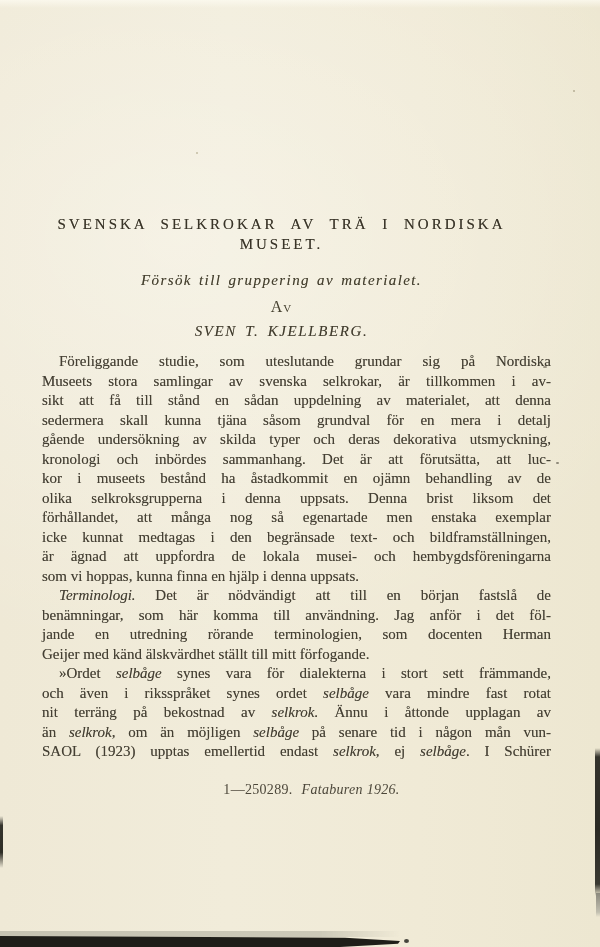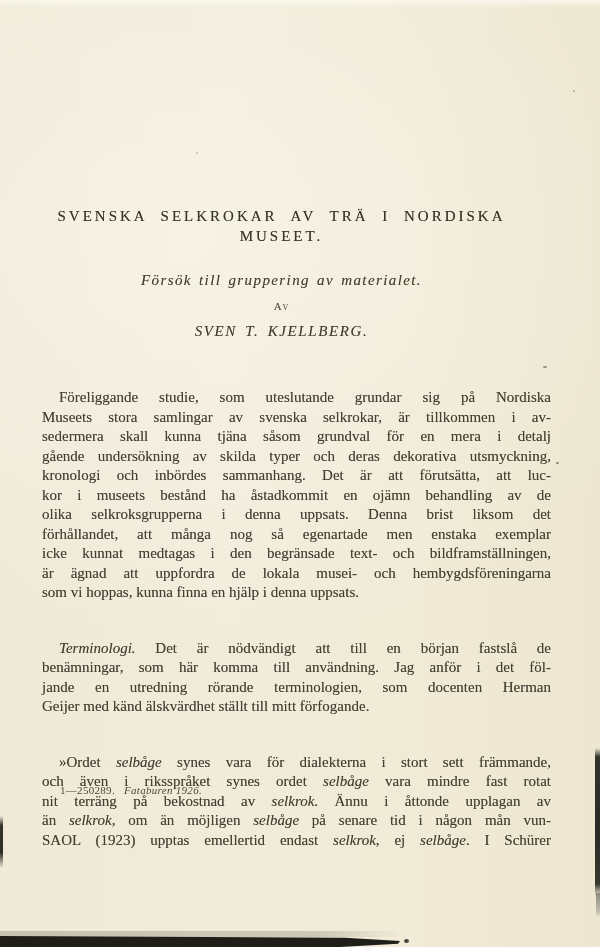--- a/index.html
+++ b/index.html
@@ -18,47 +18,47 @@
     font-size:15px;letter-spacing:3px;word-spacing:7px;color:#393428;
     text-shadow:0 0 .6px rgba(57,52,40,.55);
   }
   .subtitle{
     font-style:italic;font-size:15px;letter-spacing:1.4px;word-spacing:2px;
     line-height:19px;height:19px;white-space:nowrap;color:#45402f;
     text-shadow:0 0 .5px rgba(69,64,47,.45);
     text-align:center;
   }
   .byline{
-    font-variant:small-caps;font-size:11px;letter-spacing:1px;
+    font-variant:small-caps;font-size:16px;letter-spacing:1px;
     line-height:13px;height:13px;color:#45402f;
   }
   .author{
     font-style:italic;font-size:15px;letter-spacing:1.6px;word-spacing:3px;
     line-height:15px;height:15px;white-space:nowrap;color:#413c2e;
     text-shadow:0 0 .4px rgba(65,60,46,.4);
   }
   
   .body-text{
     position:absolute;left:42px;top:352px;width:509px;
     font-size:15px;color:#443f33;
     text-shadow:0 0 .55px rgba(68,63,51,.5);
   }
   .para-line{
     height:19.5px;line-height:19.5px;
     text-align:justify;text-align-last:justify;
     white-space:normal;overflow:visible;
   }
-  .para-line.first{text-indent:17px;margin-top:36px;}
+  .para-line.first{text-indent:17px;}
   .para-line.lastleft{text-align-last:left;}
   .para-line em{}
   
   .footer{
-    position:absolute;left:42px;top:784px;width:509px;height:12px;
-    font-size:11px;line-height:12px;color:#4c473a;letter-spacing:.3px;
-    padding-left:18px;box-sizing:border-box;
+    position:absolute;left:48px;top:784px;width:509px;height:12px;
+    font-size:14px;line-height:12px;color:#4c473a;letter-spacing:.3px;
+    padding-left:18px;box-sizing:border-box;text-align:center;
   }
   .footer .imprint{font-style:italic;margin-left:9px;}
   
   .edge-right{
     position:absolute;right:0;top:748px;width:5px;height:148px;
     background:linear-gradient(180deg,rgba(40,40,35,0) 0%,#34332c 6%,#2b2a24 55%,#3a3931 92%,rgba(58,57,49,0) 100%);
     filter:blur(.4px);
   }
   .edge-right-fade{
     position:absolute;right:0;top:893px;width:4px;height:24px;
@@ -91,40 +91,41 @@
     background:linear-gradient(180deg,rgba(252,250,240,.8),rgba(252,250,240,0));
   }
 </style>
 </head>
 <body>
 
 <div class="page">
 
   <div class="top-sheen"></div>
 
-  <div class="head-wrap" style="top:206px">
+  <div class="head-wrap" style="top:214px">
     <div class="title-line">SVENSKA SELKROKAR AV TRÄ I NORDISKA</div>
     <div class="title-line">MUSEET.</div>
   </div>
 
   <div class="head-wrap" style="top:271px">
     <div class="subtitle">Försök till gruppering av materialet.</div>
   </div>
 
   <div class="head-wrap" style="top:300px">
     <div class="byline">Av</div>
   </div>
 
   <div class="head-wrap" style="top:324px">
     <div class="author">SVEN T. KJELLBERG.</div>
   </div>
 
   <div class="body-text">
       <div class="para-line first"><span>Föreliggande studie, som uteslutande grundar sig på Nordiska</span></div>
       <div class="para-line"><span>Museets stora samlingar av svenska selkrokar, är tillkommen i av-</span></div>
+      <div class="para-line"><span>sikt att få till stånd en sådan uppdelning av materialet, att denna</span></div>
       <div class="para-line"><span>sedermera skall kunna tjäna såsom grundval för en mera i detalj</span></div>
       <div class="para-line"><span>gående undersökning av skilda typer och deras dekorativa utsmyckning,</span></div>
       <div class="para-line"><span>kronologi och inbördes sammanhang. Det är att förutsätta, att luc-</span></div>
       <div class="para-line"><span>kor i museets bestånd ha åstadkommit en ojämn behandling av de</span></div>
       <div class="para-line"><span>olika selkroksgrupperna i denna uppsats. Denna brist liksom det</span></div>
       <div class="para-line"><span>förhållandet, att många nog så egenartade men enstaka exemplar</span></div>
       <div class="para-line"><span>icke kunnat medtagas i den begränsade text- och bildframställningen,</span></div>
       <div class="para-line"><span>är ägnad att uppfordra de lokala musei- och hembygdsföreningarna</span></div>
       <div class="para-line lastleft"><span>som vi hoppas, kunna finna en hjälp i denna uppsats.</span></div>
       <div class="para-line first"><em>Terminologi.</em><span> Det är nödvändigt att till en början fastslå de</span></div>

